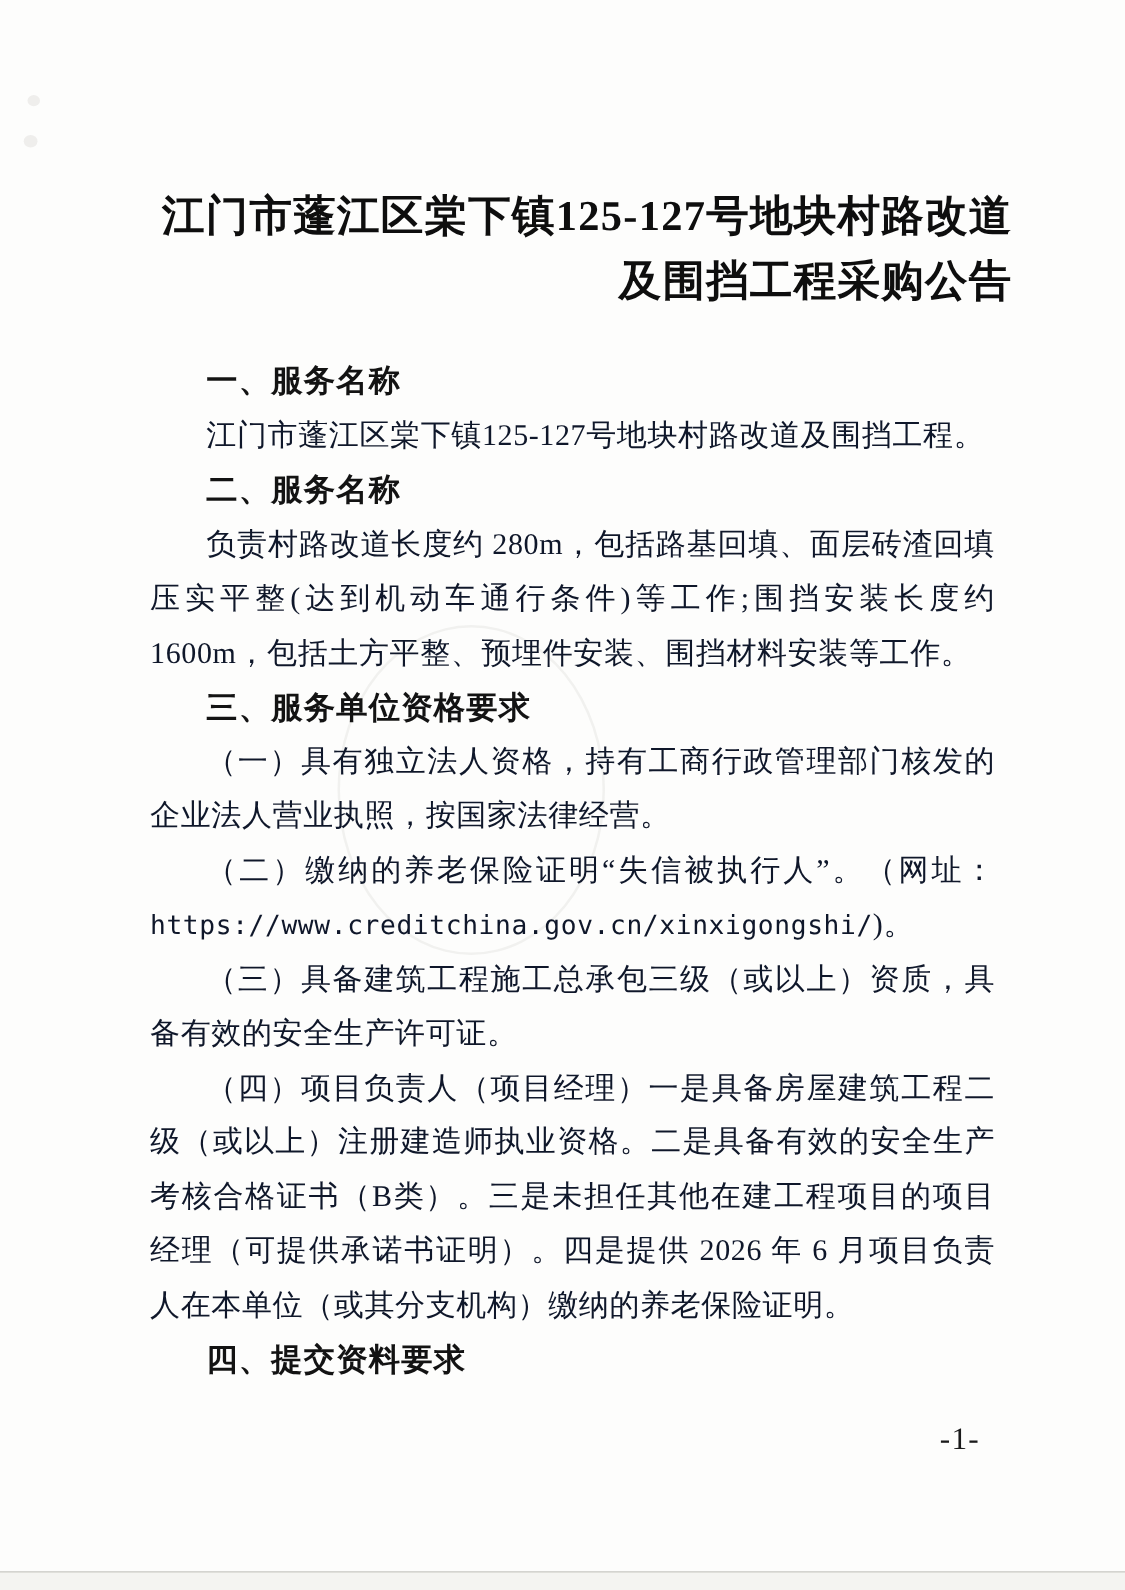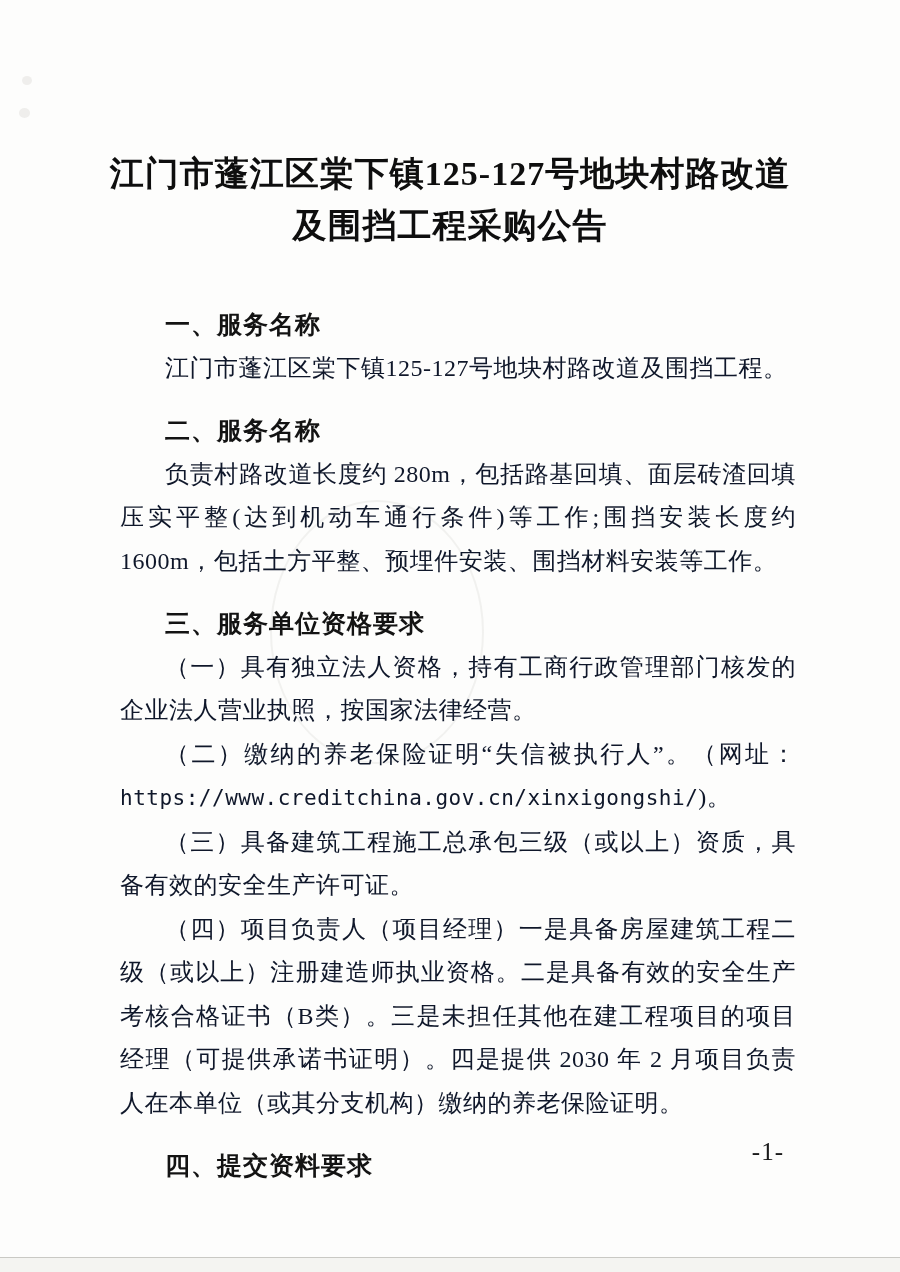--- a/index.html
+++ b/index.html
@@ -24,21 +24,21 @@
     height: 260px;
     border: 2px solid rgba(190, 188, 182, 0.18);
     border-radius: 50%;
     pointer-events: none;
   }
   .doc-title {
     position: absolute;
     left: 90px;
     top: 148px;
     width: 720px;
-    text-align: center;
+    text-align: right;
     font-family: "Liberation Serif", "DejaVu Serif", serif;
     font-weight: 700;
     font-size: 34px;
     line-height: 52px;
     letter-spacing: 1px;
     color: #0e0e0e;
   }
   .doc-body {
     position: absolute;
     left: 120px;
@@ -49,21 +49,20 @@
     margin: 0;
   }
   .blk.heading {
     font-family: "Liberation Sans", "DejaVu Sans", sans-serif;
     font-weight: 700;
     font-size: 25px;
     line-height: 43.5px;
     padding-left: 45px;
     letter-spacing: 1px;
     color: #131313;
-    margin-top: 19px;
   }
   .blk.body {
     font-family: "Liberation Serif", "DejaVu Serif", serif;
     font-size: 24px;
     line-height: 43.5px;
     letter-spacing: 0.5px;
     text-align: justify;
     text-indent: 45px;
     color: #0f172a;
   }
@@ -125,21 +124,21 @@
     <div class="blk body">负责村路改道长度约 280m，包括路基回填、面层砖渣回填压实平整(达到机动车通行条件)等工作;围挡安装长度约 1600m，包括土方平整、预埋件安装、围挡材料安装等工作。</div>
 
     <div class="blk heading">三、服务单位资格要求</div>
 
     <div class="blk body">（一）具有独立法人资格，持有工商行政管理部门核发的企业法人营业执照，按国家法律经营。</div>
 
     <div class="blk body"><span>（二）缴纳的养老保险证明“失信被执行人”。（网址：</span><span class="url-text">https://www.creditchina.gov.cn/xinxigongshi/</span><span>)。</span></div>
 
     <div class="blk body">（三）具备建筑工程施工总承包三级（或以上）资质，具备有效的安全生产许可证。</div>
 
-    <div class="blk body">（四）项目负责人（项目经理）一是具备房屋建筑工程二级（或以上）注册建造师执业资格。二是具备有效的安全生产考核合格证书（B类）。三是未担任其他在建工程项目的项目经理（可提供承诺书证明）。四是提供 2030 年 2 月项目负责人在本单位（或其分支机构）缴纳的养老保险证明。</div>
+    <div class="blk body">（四）项目负责人（项目经理）一是具备房屋建筑工程二级（或以上）注册建造师执业资格。二是具备有效的安全生产考核合格证书（B类）。三是未担任其他在建工程项目的项目经理（可提供承诺书证明）。四是提供 2026 年 6 月项目负责人在本单位（或其分支机构）缴纳的养老保险证明。</div>
 
     <div class="blk heading">四、提交资料要求</div>
 
   </div>
 
   <div class="page-number">-1-</div>
 
   <div class="scan-edge"></div>
 
 </div>

